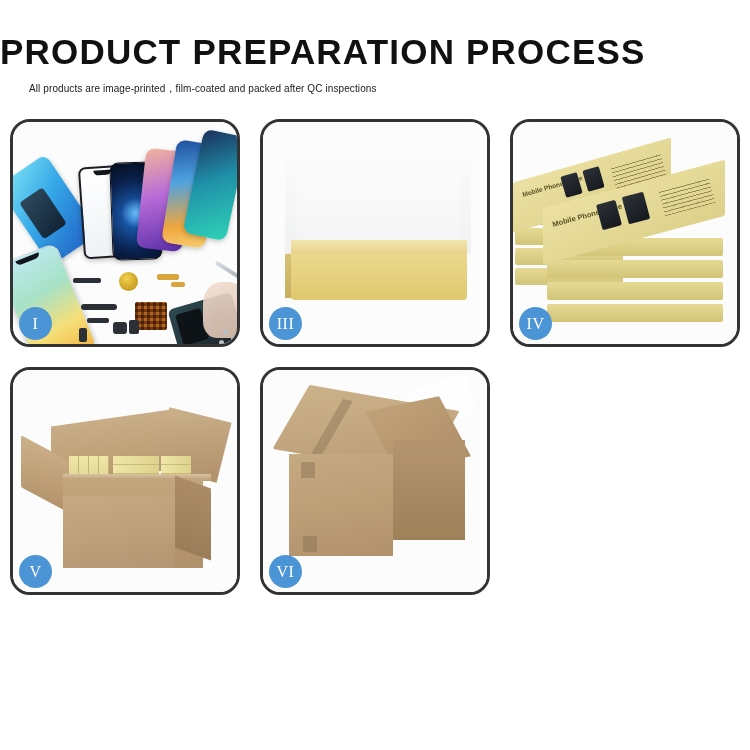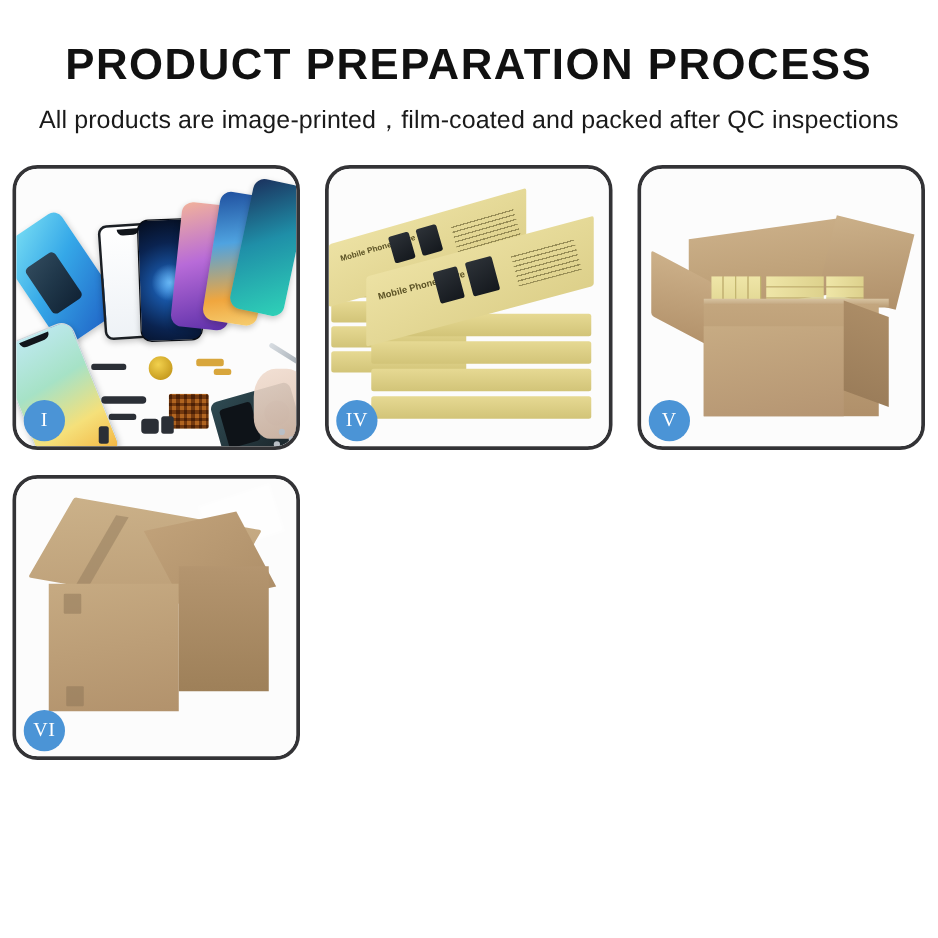--- a/index.html
+++ b/index.html
@@ -4,28 +4,28 @@
 <style>
   html,body{margin:0;padding:0;}
   body{
     width:750px;height:750px;background:#ffffff;
     font-family:"Liberation Sans", sans-serif;
     overflow:hidden;
   }
   .page{position:relative;width:750px;height:750px;}
 
   
-  .header{padding-top:34px;text-align:center;}
+  .header{padding-top:34px;}
   .title{
     font-size:35px;font-weight:700;letter-spacing:1.2px;
     color:#111;line-height:1;white-space:nowrap;
   }
   .subtitle{
-    margin-top:13px;font-size:20px;color:#1a1a1a;
-    letter-spacing:.1px;white-space:nowrap;
+    margin-top:13px;font-size:10px;color:#1a1a1a;
+    letter-spacing:.1px;white-space:nowrap;padding-left:29px;
   }
 
   
   .grid{
     margin:23px auto 0;width:730px;
     display:grid;grid-template-columns:repeat(3,230px);
     justify-content:center;column-gap:20px;row-gap:20px;
   }
   .panel{
     position:relative;width:230px;height:228px;
@@ -211,20 +211,31 @@
           <div class="hand"></div>
           <div class="screw" style="left:150px;top:60px;"></div>
           <div class="screw" style="left:158px;top:66px;"></div>
           <div class="screw" style="left:146px;top:70px;"></div>
         </div>
       </div>
       <div class="badge">I</div>
     </div>
 
 
+    <div class="panel">
+      <div class="scene">
+        <div class="b3-lid"></div>
+        <div class="b3-inner"></div>
+        <div class="b3-sideL"></div>
+        <div class="b3-sideR"></div>
+        <div class="b3-bub"></div>
+        <div class="b3-tray"></div>
+      </div>
+      <div class="badge">III</div>
+    </div>
 
     <div class="panel">
       <div class="scene">
         <div class="stack">
 
           <div class="sbox sb-side" style="left:2px;top:146px;width:108px;height:17px;"></div>
           <div class="sbox sb-side" style="left:2px;top:126px;width:108px;height:17px;"></div>
           <div class="sbox sb-side" style="left:2px;top:106px;width:108px;height:17px;"></div>
           <div class="sbox sb-side" style="left:2px;top:86px;width:108px;height:17px;"></div>
           <div class="sbox sb-top" style="left:0px;top:38px;width:158px;height:50px;transform:skewY(-16deg);"></div>

